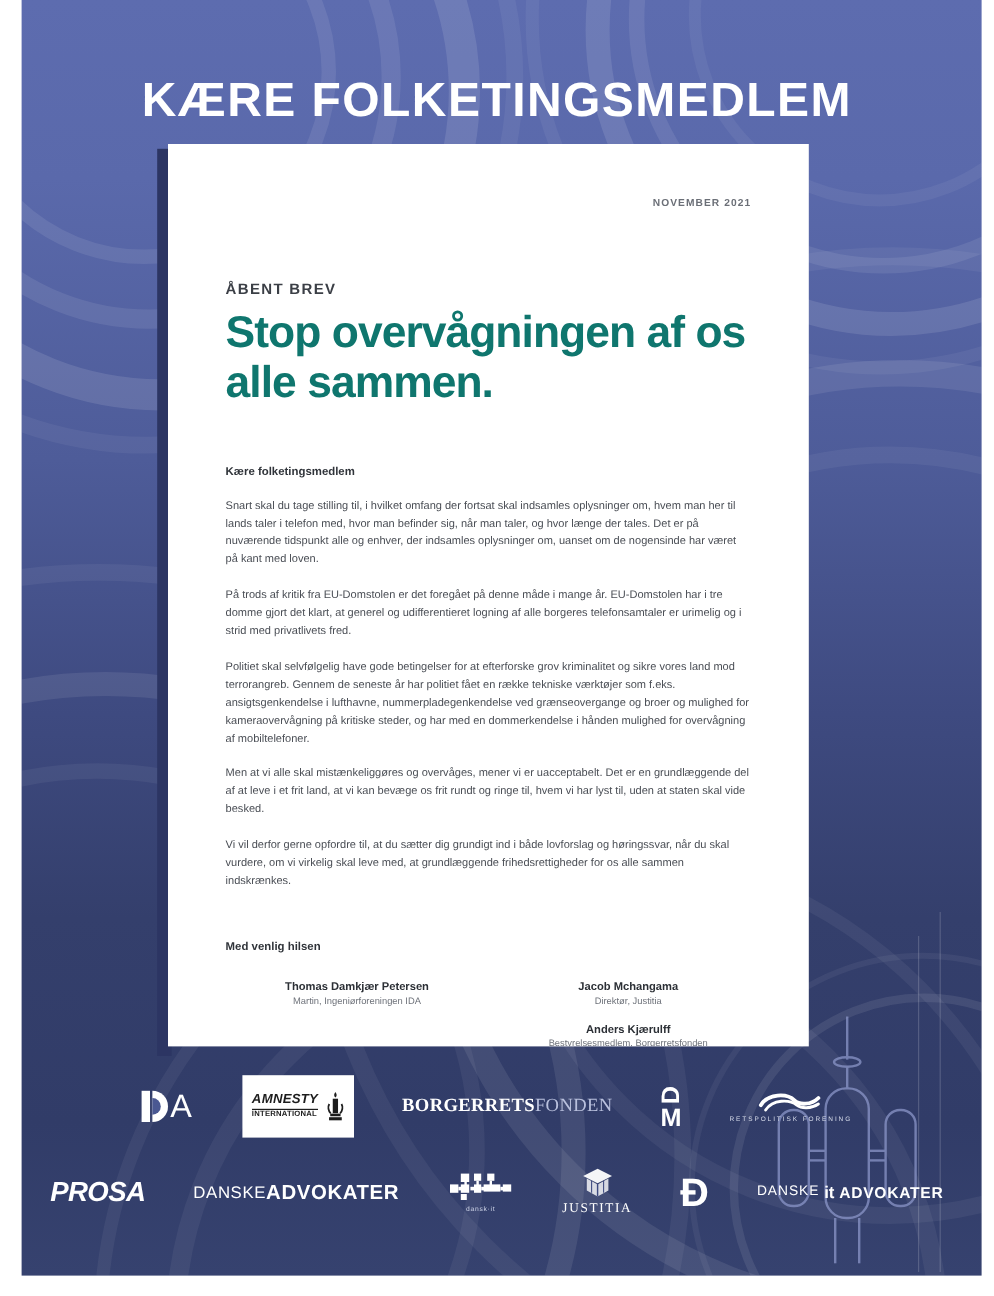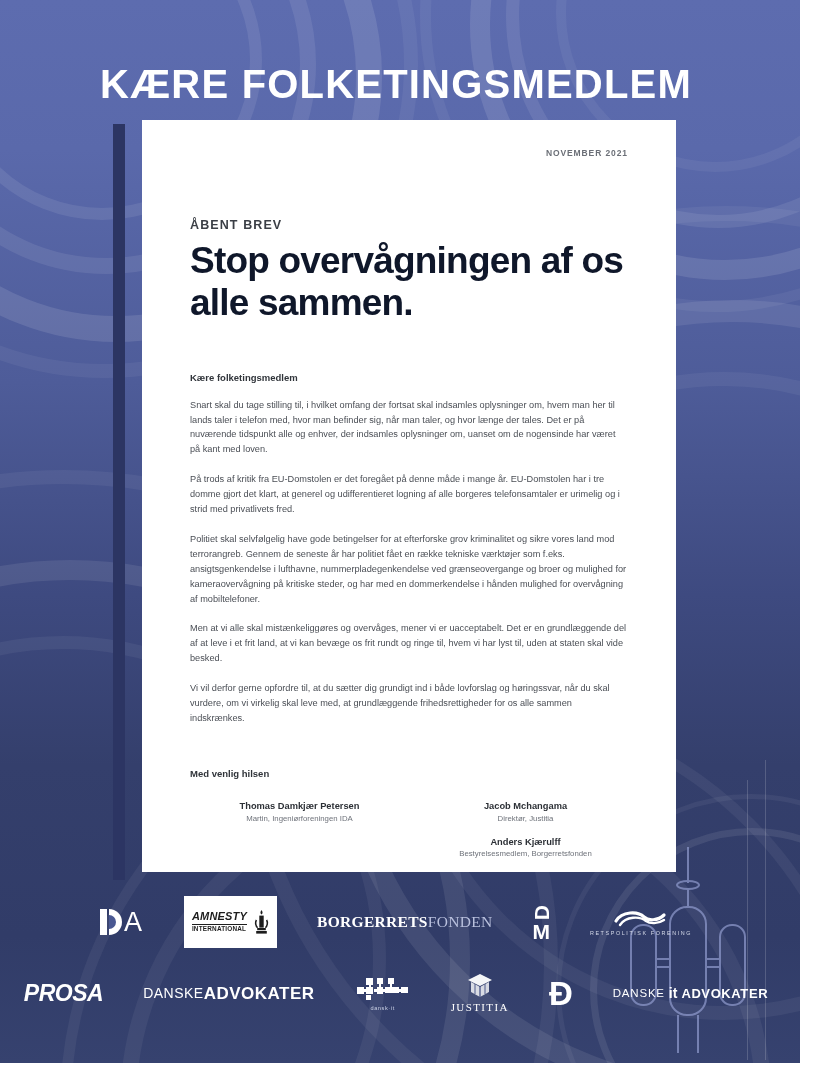--- a/index.html
+++ b/index.html
@@ -18,21 +18,21 @@
     width: 828px;
     height: 1080px;
     overflow: hidden;
     background: #ffffff;
     box-sizing: border-box;
   }
 
   
   .poster {
     position: absolute;
-    left: 0;
+    left: 18px;
     top: 0px;
     width: 800px;
     height: 1063px;
     overflow: hidden;
     background: linear-gradient(to bottom,
                 #5d6caf 0%,
                 #5a69ab 14%,
                 #4e5c99 36%,
                 #3e4a80 56%,
                 #343f6c 72%,
@@ -117,23 +117,22 @@
   }
   .letter {
     position: absolute;
     left: 122px;
     top: 120px;
     width: 534px;
     height: 752px;
     background: #ffffff;
     z-index: 5;
     box-sizing: border-box;
-    padding: 20px 48px 0 48px;
+    padding: 36px 48px 0 48px;
     overflow: hidden;
-    margin-left: 20px;
   }
 
   .letter-date {
     text-align: right;
     font-size: 8.5px;
     letter-spacing: 0.9px;
     color: #6b6f77;
     font-weight: 700;
     margin: 8px 0 0 0;
   }
@@ -145,21 +144,21 @@
     font-weight: 700;
     color: #3b3f46;
   }
 
   .headline {
     margin: 8px 0 0 0;
     font-size: 37px;
     line-height: 1.13;
     font-weight: 700;
     letter-spacing: -0.8px;
-    color: #0f172a;
+    color: #0f766e;
   }
 
   .salutation {
     margin: 48px 0 0 0;
     font-size: 9.5px;
     font-weight: 700;
     color: #30343a;
   }
 
   .body-p {

